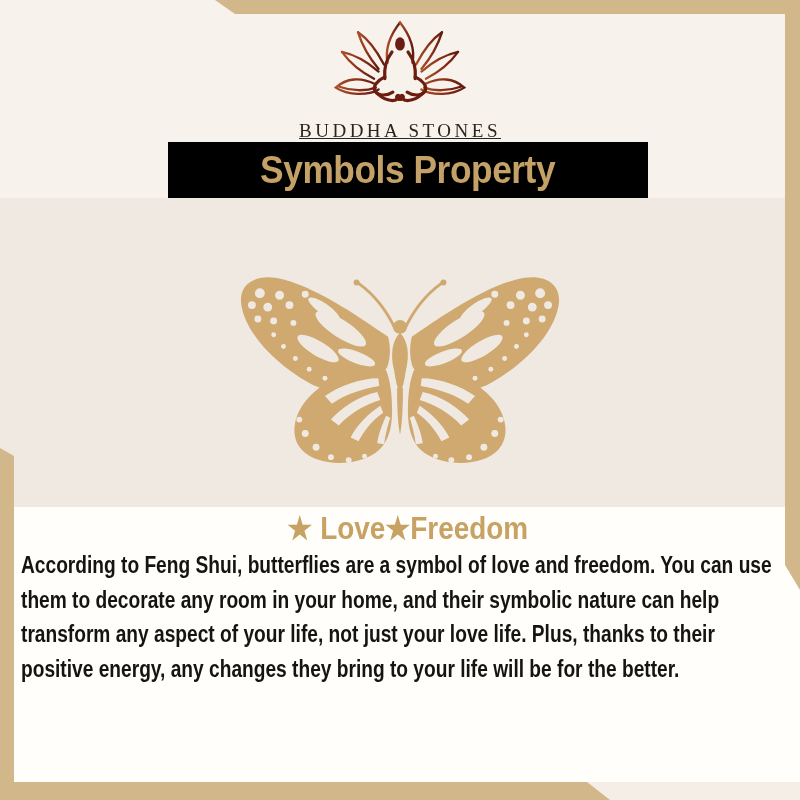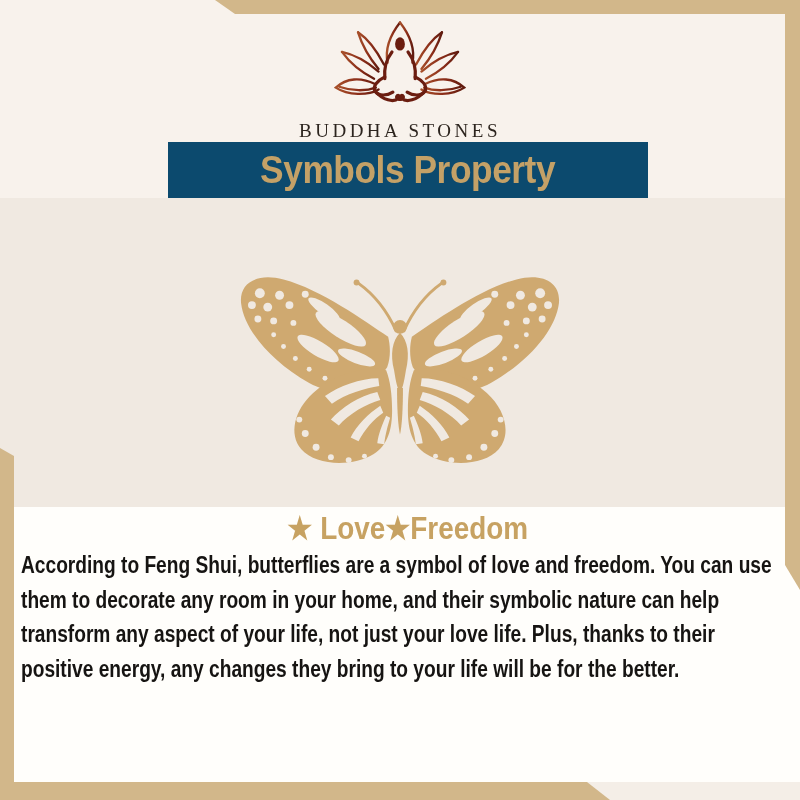--- a/index.html
+++ b/index.html
@@ -21,26 +21,26 @@
     clip-path:polygon(0 0,100% 0,100% 100%,0 565px);}
   .band-left{left:0;top:448px;width:14px;height:352px;
     clip-path:polygon(0 0,100% 8px,100% 100%,0 100%);}
   .band-bottom{left:0;top:782px;width:610px;height:18px;
     clip-path:polygon(0 0,587px 0,100% 100%,0 100%);}
   
   .logo-wrap{position:absolute;left:0;top:18px;width:800px;text-align:center;}
   .logo-svg{display:block;margin:0 auto;width:150px;height:100px;}
   .brand-name{
     margin-top:2px;font-family:"Liberation Serif",serif;font-size:19px;
-    letter-spacing:3.5px;color:#2c241e;font-weight:500;
+    letter-spacing:3.5px;color:#2c241e;font-weight:500;text-decoration:underline;
   }
   
   .title-bar{
     position:absolute;left:168px;top:142px;width:480px;height:56px;
-    background:#0c4a6e;display:flex;align-items:center;justify-content:center;
+    background:#000000;display:flex;align-items:center;justify-content:center;
   }
   .title-text{
     font-size:38px;font-weight:bold;color:#c4a167;
     transform:scaleX(0.93);white-space:nowrap;letter-spacing:-0.5px;
   }
   
   .butterfly{position:absolute;left:222px;top:238px;width:356px;height:229px;}
   
   .ribbon{
     position:absolute;left:16px;top:451px;width:233px;height:37px;

